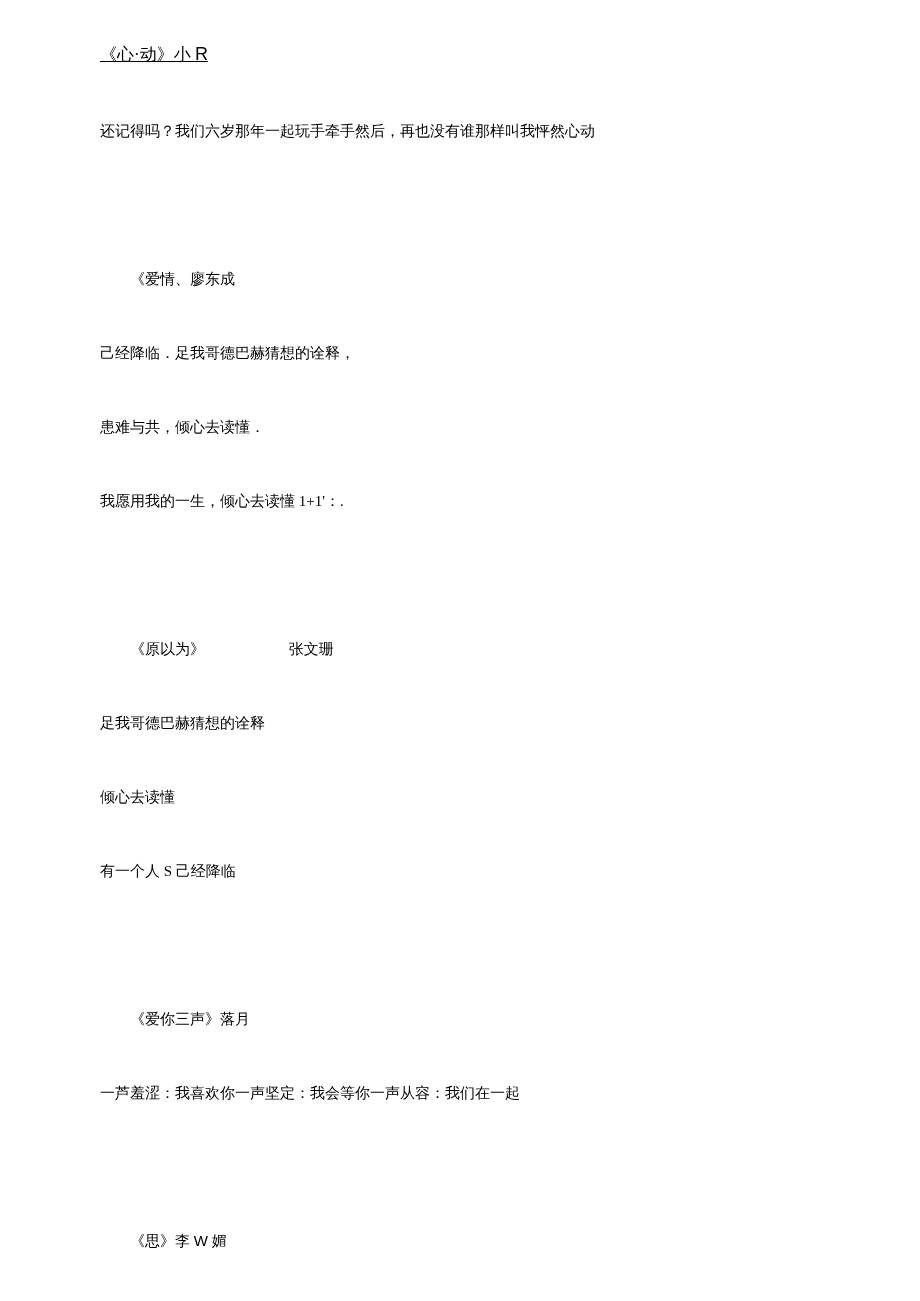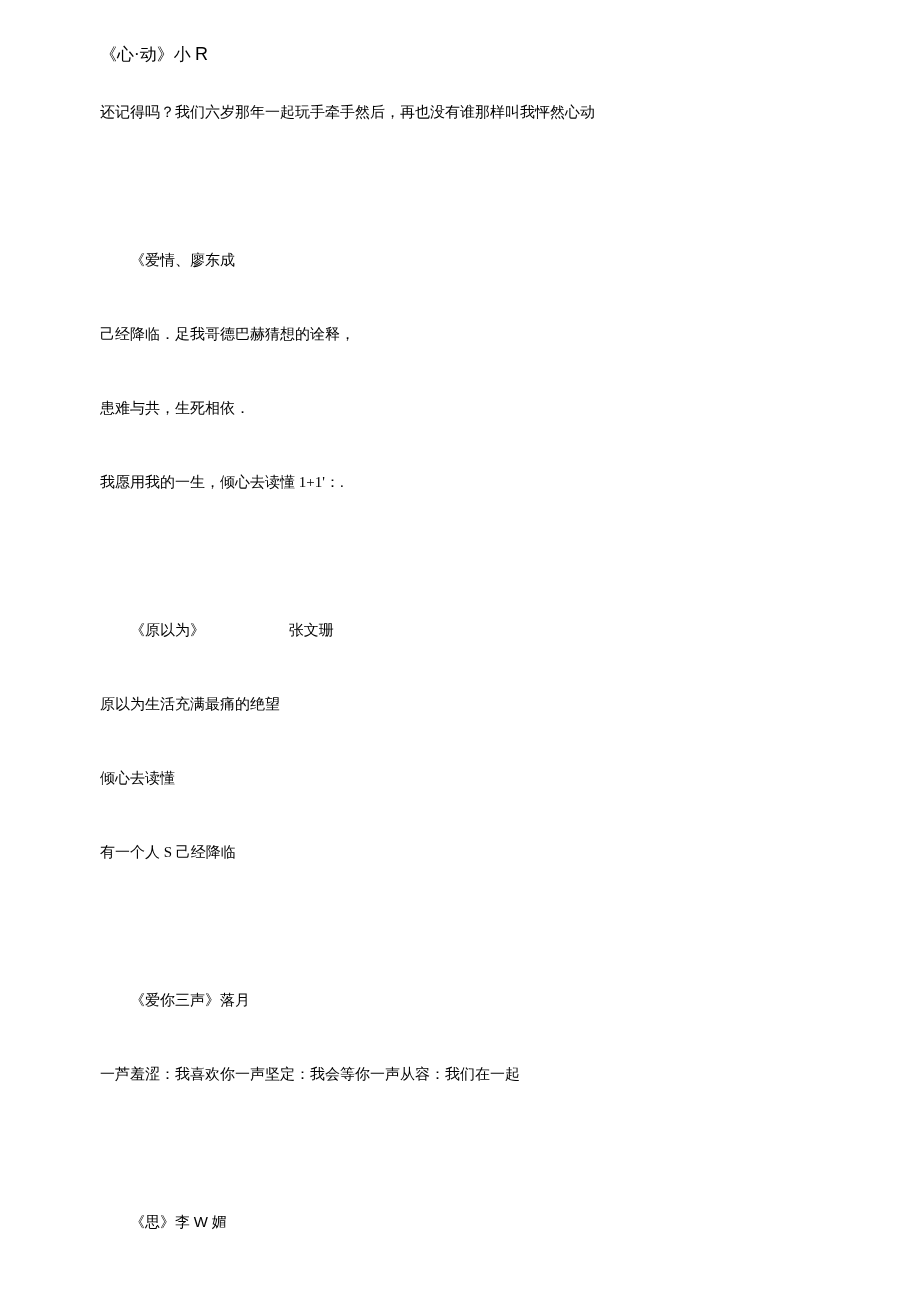--- a/index.html
+++ b/index.html
@@ -10,22 +10,23 @@
     body {
       font-family: "SimSun", "宋体", serif;
       background: #ffffff;
       color: #000000;
       width: 920px;
       padding: 40px 100px 60px 100px;
       font-size: 15px;
       line-height: 1.6;
     }
     .title-line {
-      margin-bottom: 31px;
+      margin-bottom: 50px;
       font-size: 17px;
+      text-decoration: underline;
     }
     .title-line .letter {
       font-family: Arial, sans-serif;
       font-size: 18px;
     }
     .indent {
       padding-left: 30px;
       margin-top: 28px;
     }
     .para {
@@ -43,29 +44,29 @@
 <body>
 
 <div class="title-line">
   <span>《心·动》小 </span><span class="letter">R</span>
 </div>
 <div class="para">还记得吗？我们六岁那年一起玩手牵手然后，再也没有谁那样叫我怦然心动</div>
 <div class="para">&nbsp;</div>
 
 <div class="para indent">《爱情、廖东成</div>
 <div class="para">己经降临．足我哥德巴赫猜想的诠释，</div>
-<div class="para">患难与共，生死相依．</div>
+<div class="para">患难与共，倾心去读懂．</div>
 <div class="para">我愿用我的一生，倾心去读懂 1+1'：.</div>
 <div class="para">&nbsp;</div>
 
 <div class="para indent">
   <span>《原以为》</span>
   <span class="spaced-author">张文珊</span>
 </div>
-<div class="para">原以为生活充满最痛的绝望</div>
+<div class="para">足我哥德巴赫猜想的诠释</div>
 <div class="para">倾心去读懂</div>
 <div class="para">有一个人 S 己经降临</div>
 <div class="para">&nbsp;</div>
 
 <div class="para indent">《爱你三声》落月</div>
 <div class="para">一芦羞涩：我喜欢你一声坚定：我会等你一声从容：我们在一起</div>
 <div class="para">&nbsp;</div>
 
 <div class="para indent">
   <span>《思》李 </span><span class="arial">W</span><span> 媚</span>

